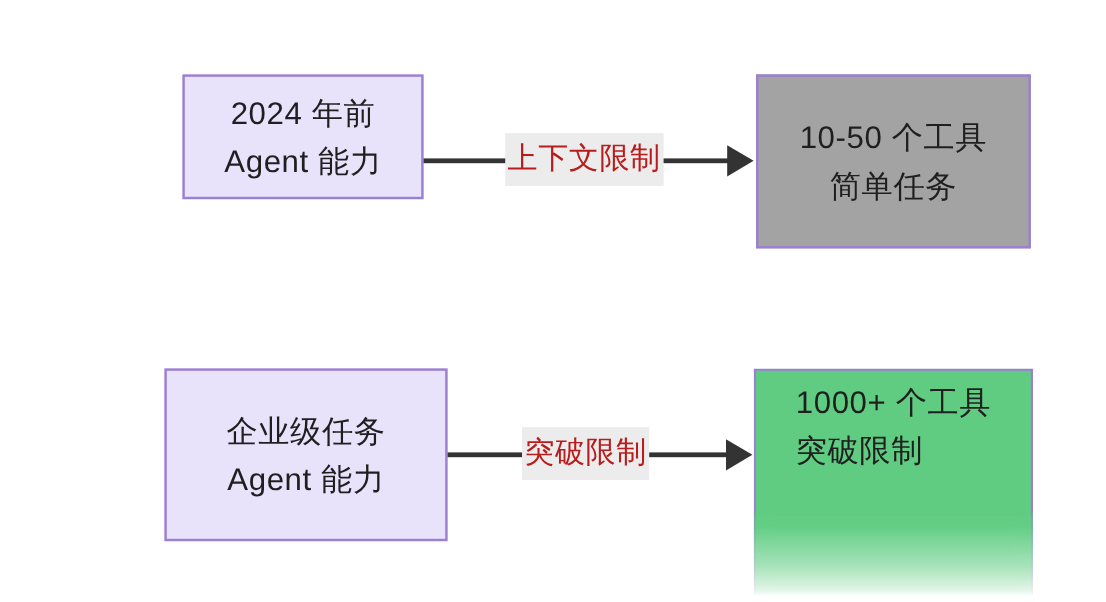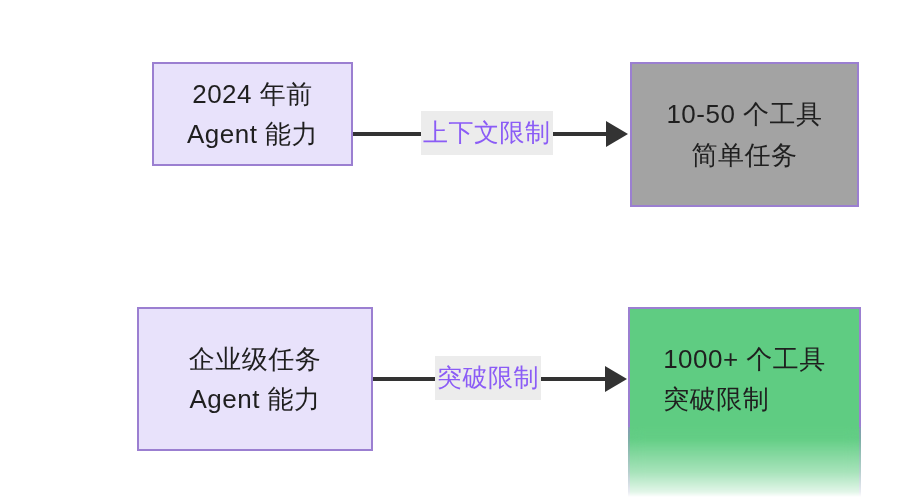--- a/index.html
+++ b/index.html
@@ -52,21 +52,21 @@
   
   #node-codeexec {
     left: 137px;  top: 307px;
     width: 236px; height: 144px;
   }
   
   #node-enterprise {
     left: 628px;  top: 307px;
     width: 233px; height: 190px;
     justify-content: flex-start;
-    padding-top: 30px;
+    padding-top: 6px;
     border-bottom: none;
     -webkit-mask-image: linear-gradient(to bottom,
         #000 0px, #000 118px, rgba(0,0,0,0.97) 132px,
         rgba(0,0,0,0.55) 165px, rgba(0,0,0,0.18) 185px, rgba(0,0,0,0) 190px);
             mask-image: linear-gradient(to bottom,
         #000 0px, #000 118px, rgba(0,0,0,0.97) 132px,
         rgba(0,0,0,0.55) 165px, rgba(0,0,0,0.18) 185px, rgba(0,0,0,0) 190px);
     filter: blur(0px);
   }
   #node-enterprise .fade-blur {
@@ -95,21 +95,21 @@
   .edge-head {
     position: absolute;
     width: 0; height: 0;
     border-top: 13px solid transparent;
     border-bottom: 13px solid transparent;
     border-left: 22px solid #333333;
   }
   .edge-label {
     position: absolute;
     background: #ececec;
-    color: #8b5cf6;
+    color: #b91c1c;
     font-size: 25px;
     line-height: 1.2;
     padding: 6px 2px 8px 2px;
     white-space: nowrap;
     letter-spacing: 0.5px;
   }
 
   
   #edge1-line { left: 353px; top: 132px; width: 255px; }
   #edge1-head { left: 606px; top: 121px; }

